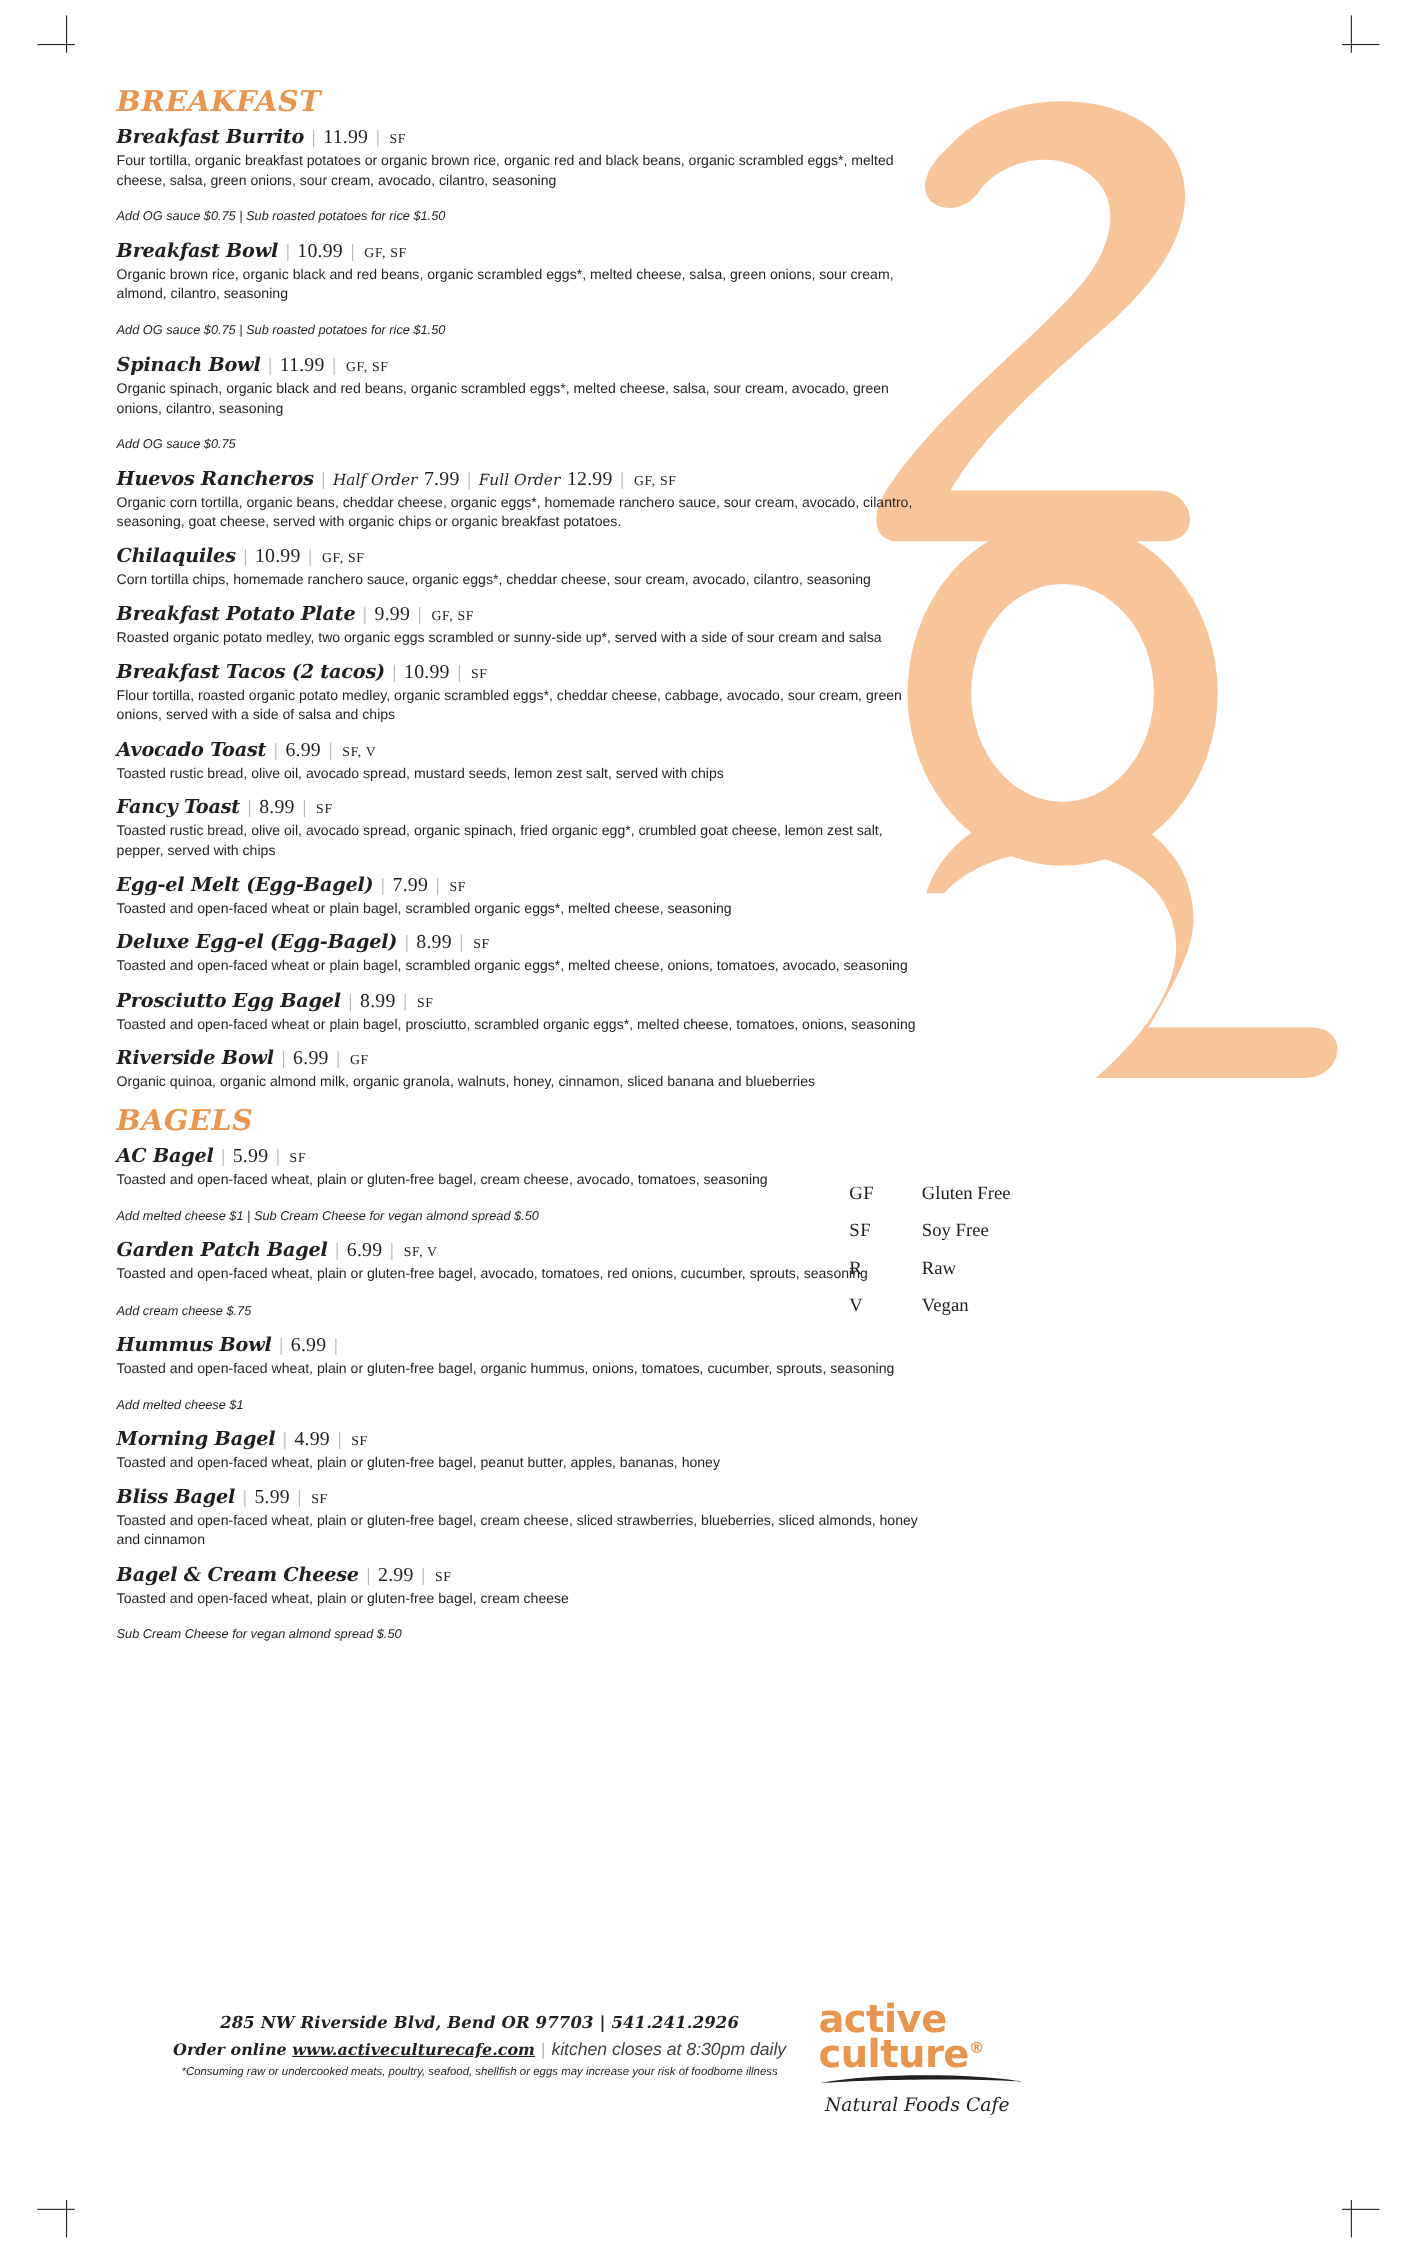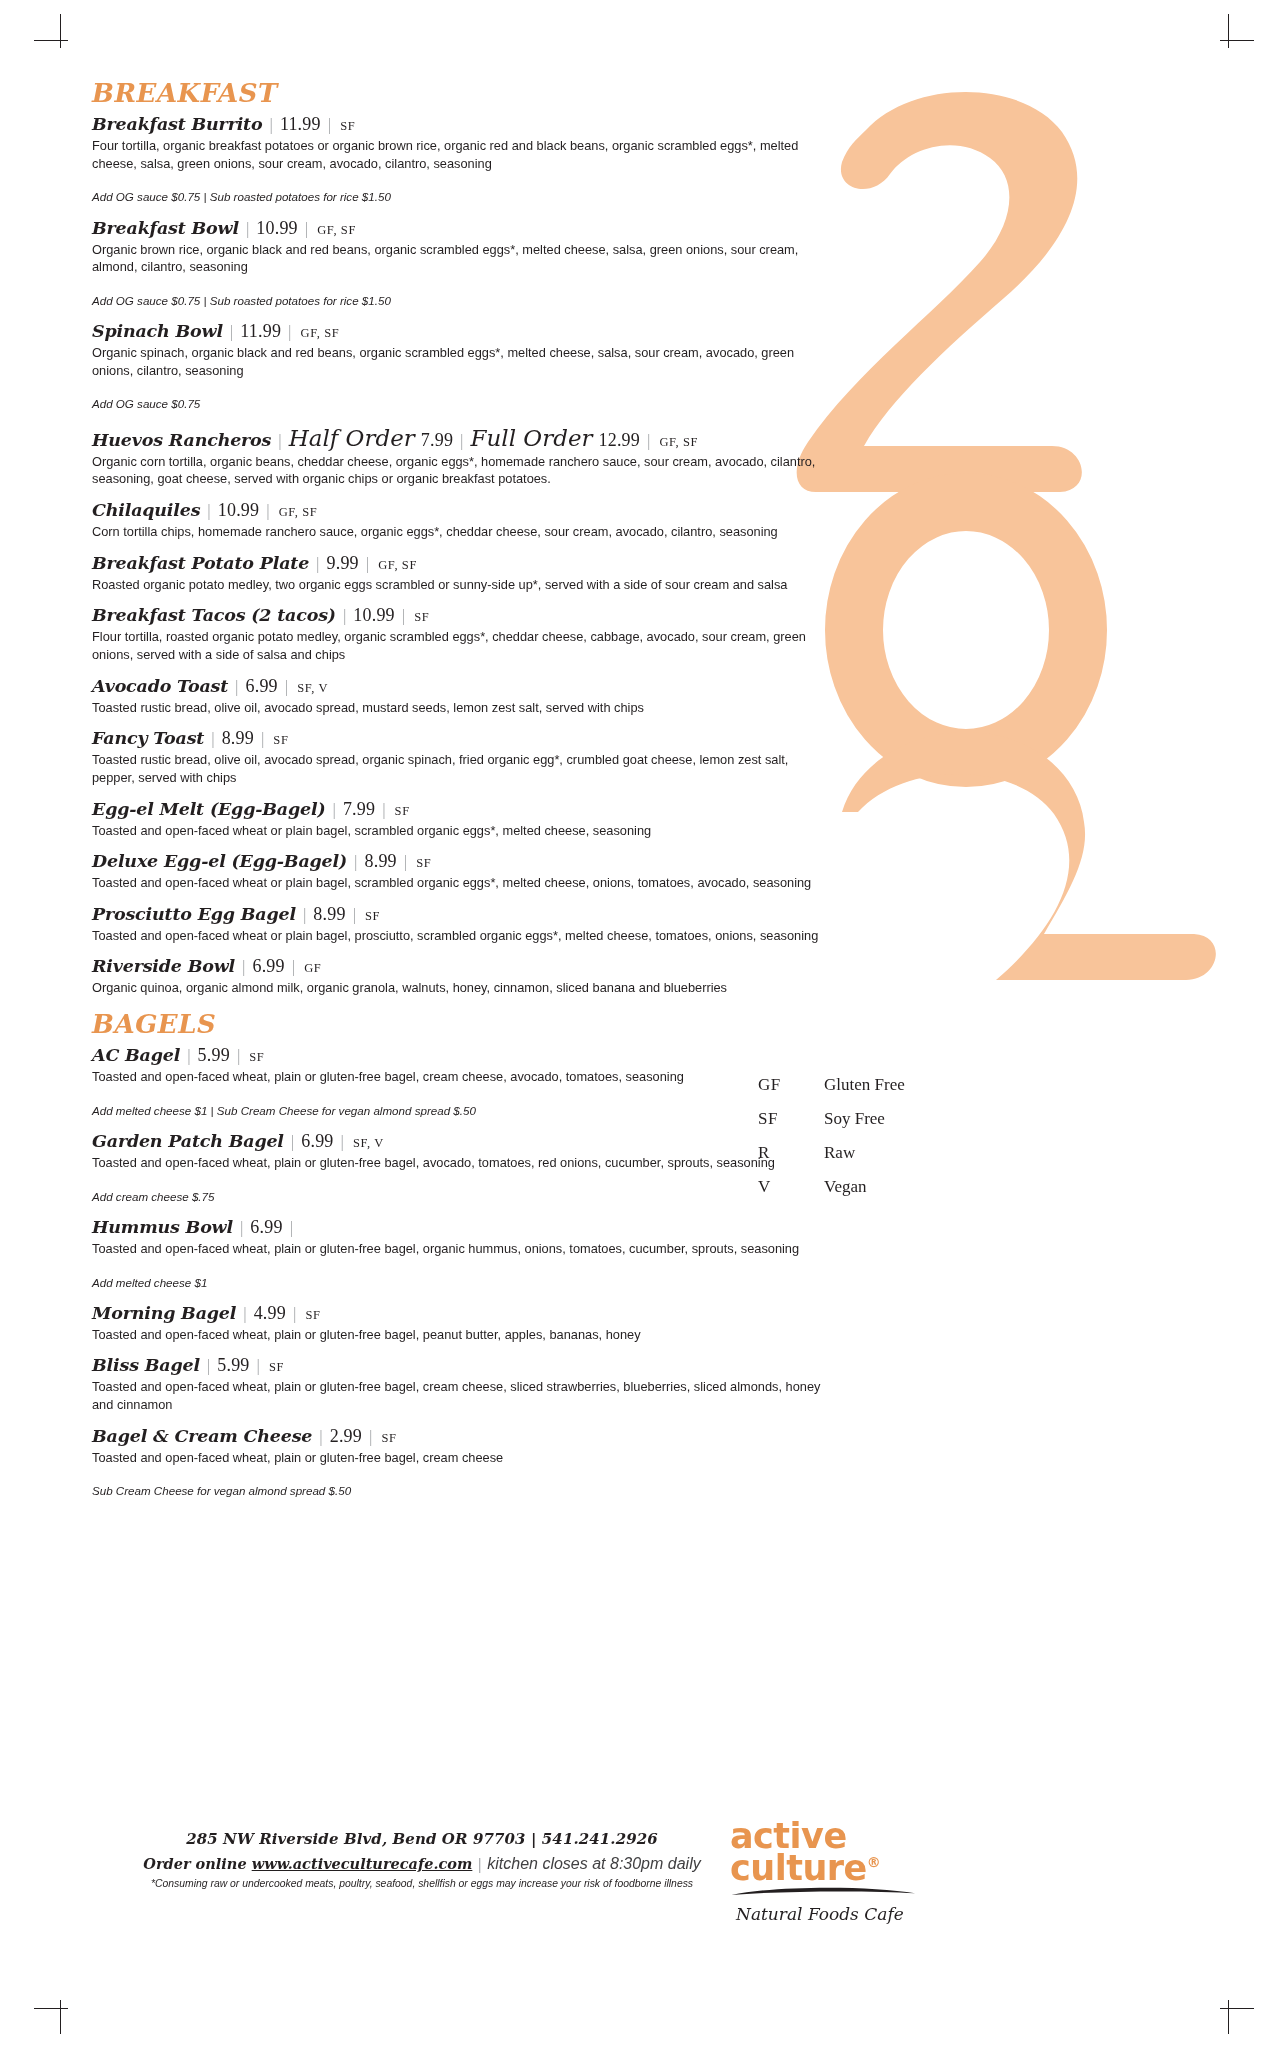--- a/index.html
+++ b/index.html
@@ -35,21 +35,21 @@
     top: 70px;
     width: 460px;
     height: 920px;
     pointer-events: none;
     z-index: 0;
   }
 
   
   .page {
     position: absolute;
-    left: 4px; top: 0;
+    left: 18px; top: 0;
     width: 1096px;
     height: 2048px;
     z-index: 2;
   }
 
   .col-left {
     position: absolute;
     left: 88px;
     top: 78px;
     width: 740px;
@@ -93,21 +93,21 @@
   }
   .price {
     font-family: "Liberation Serif", serif;
     font-size: 18px;
     color: #231f20;
     letter-spacing: 0.2px;
   }
   .price-label {
     font-family: "DejaVu Serif", serif;
     font-style: italic;
-    font-size: 23px;
+    font-size: 14px;
   }
   .tags {
     font-family: "Liberation Serif", serif;
     font-size: 12.5px;
     letter-spacing: 0.6px;
     color: #231f20;
     margin-left: 2px;
   }
   .desc {
     font-family: "Liberation Sans", sans-serif;

